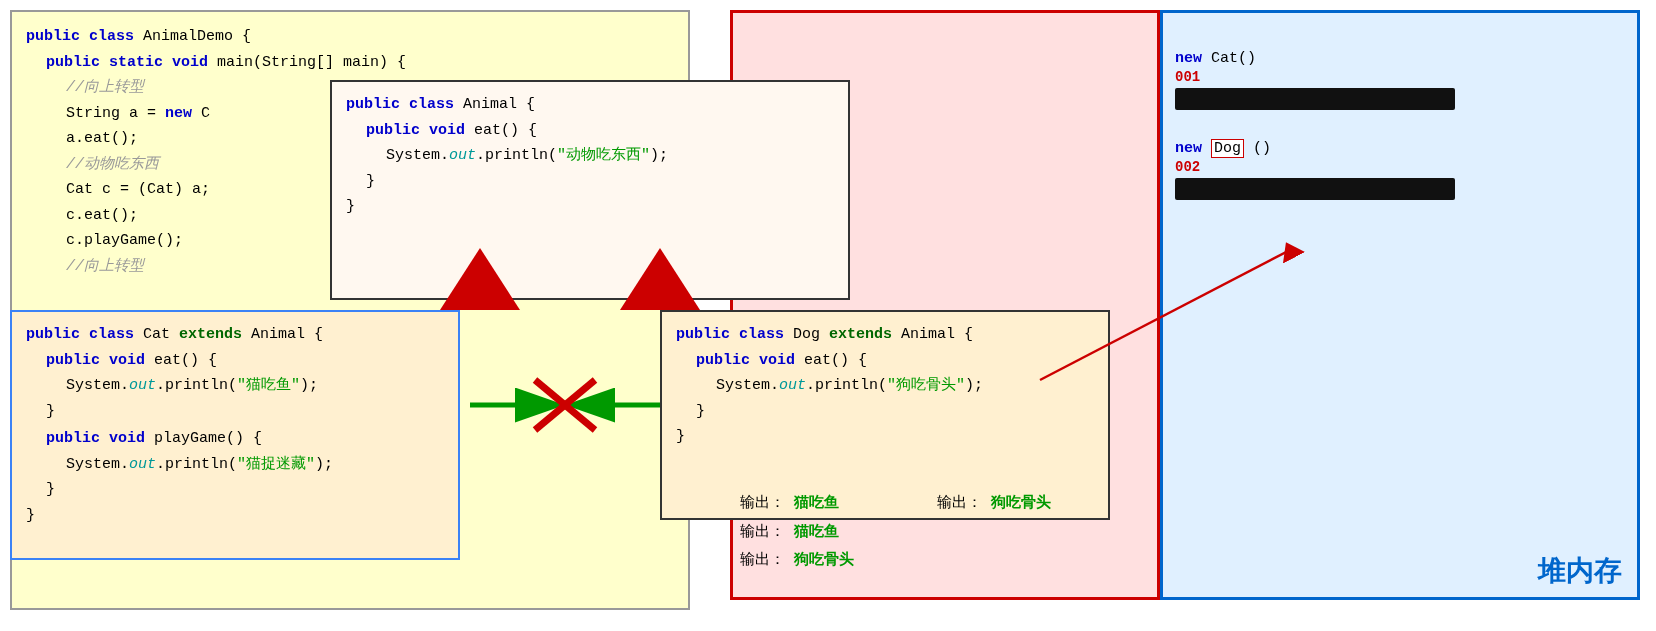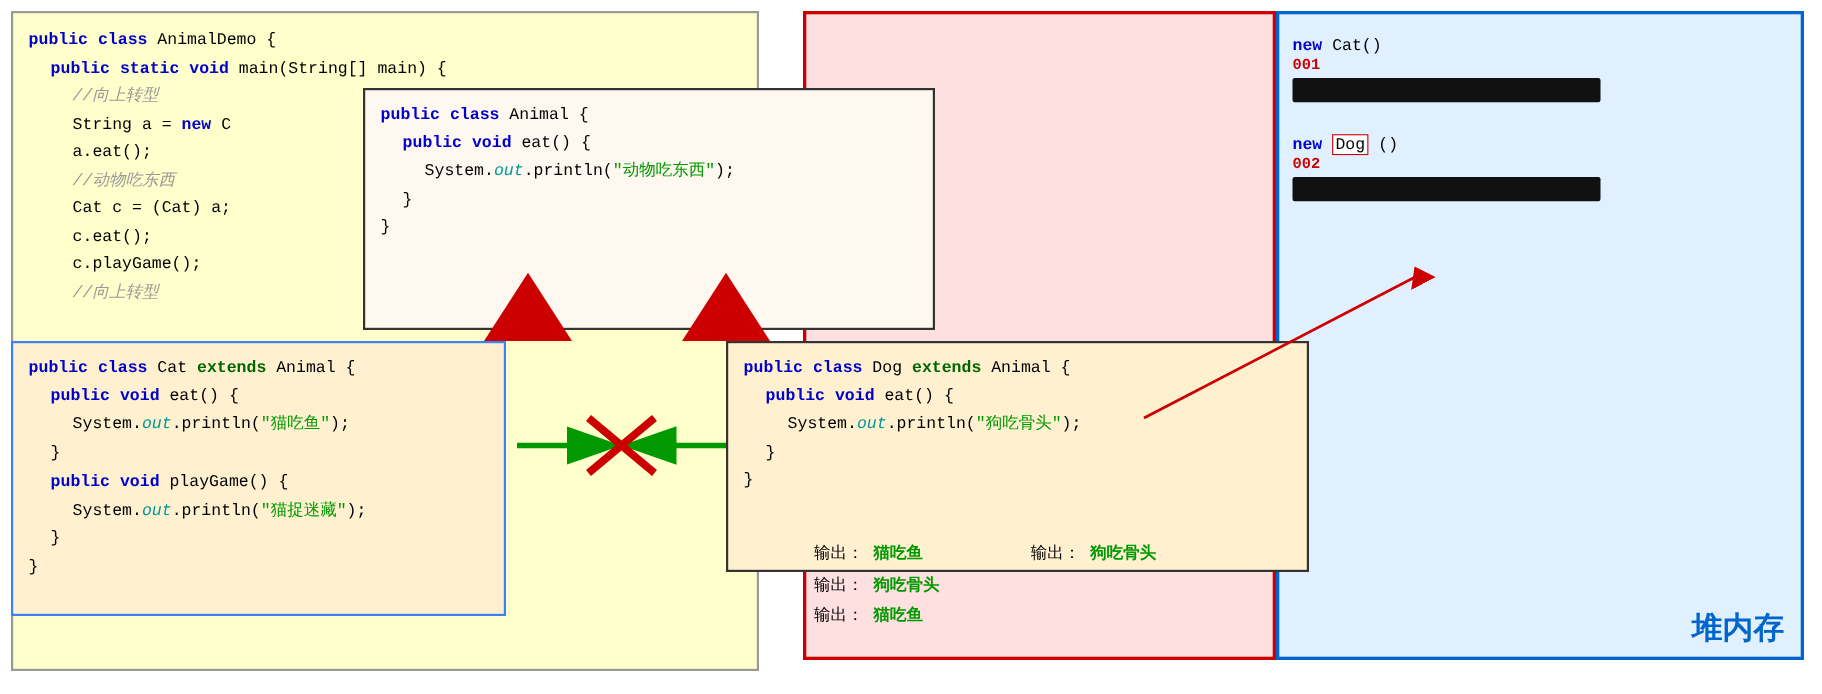--- a/index.html
+++ b/index.html
@@ -80,21 +80,21 @@
       font-size: 15px;
       line-height: 1.7;
       z-index: 6;
     }
 
     
     .dog-box {
       position: absolute;
       left: 660px;
       top: 310px;
-      width: 530px;
+      width: 450px;
       height: 210px;
       background: #fff0d0;
       border: 2px solid #333;
       padding: 10px 14px;
       font-size: 15px;
       line-height: 1.7;
       z-index: 6;
     }
 
     
@@ -225,21 +225,21 @@
   </div>
   <div style="padding-left:20px">
     <span>}</span>
   </div>
   <div>
     <span>}</span>
   </div>
 </div>
 
 <div class="heap-box">
-  <div class="heap-item" style="margin-top:8px">
+  <div class="heap-item" style="margin-top:25px">
     <div class="heap-item-label">
       <span class="new-kw">new</span>
       <span> Cat()</span>
     </div>
     <div class="heap-id">001</div>
     <div class="heap-bar"></div>
   </div>
   <div class="heap-item" style="margin-top:30px">
     <div class="heap-item-label">
       <span class="new-kw">new</span>
@@ -315,25 +315,25 @@
 <div class="output-section">
   <div>
     <span class="output-label">输出：</span>
     <span class="output-value">猫吃鱼</span>
     <span style="display:inline-block; width: 80px;"></span>
     <span class="output-label">输出：</span>
     <span class="output-value">狗吃骨头</span>
   </div>
   <div>
     <span class="output-label">输出：</span>
+    <span class="output-value">猫吃鱼</span>
+  </div>
+  <div>
+    <span class="output-label">输出：</span>
     <span class="output-value">狗吃骨头</span>
-  </div>
-  <div>
-    <span class="output-label">输出：</span>
-    <span class="output-value">猫吃鱼</span>
   </div>
 </div>
 
 <svg class="arrows-svg" xmlns="http://www.w3.org/2000/svg">
 
   <defs>
     <marker id="arrowhead-red-up" markerWidth="10" markerHeight="7" refX="5" refY="3.5" orient="auto">
       <polygon points="0 7, 5 0, 10 7" fill="#cc0000"></polygon>
     </marker>
     <marker id="arrowhead-red-up2" markerWidth="10" markerHeight="7" refX="5" refY="3.5" orient="auto">

